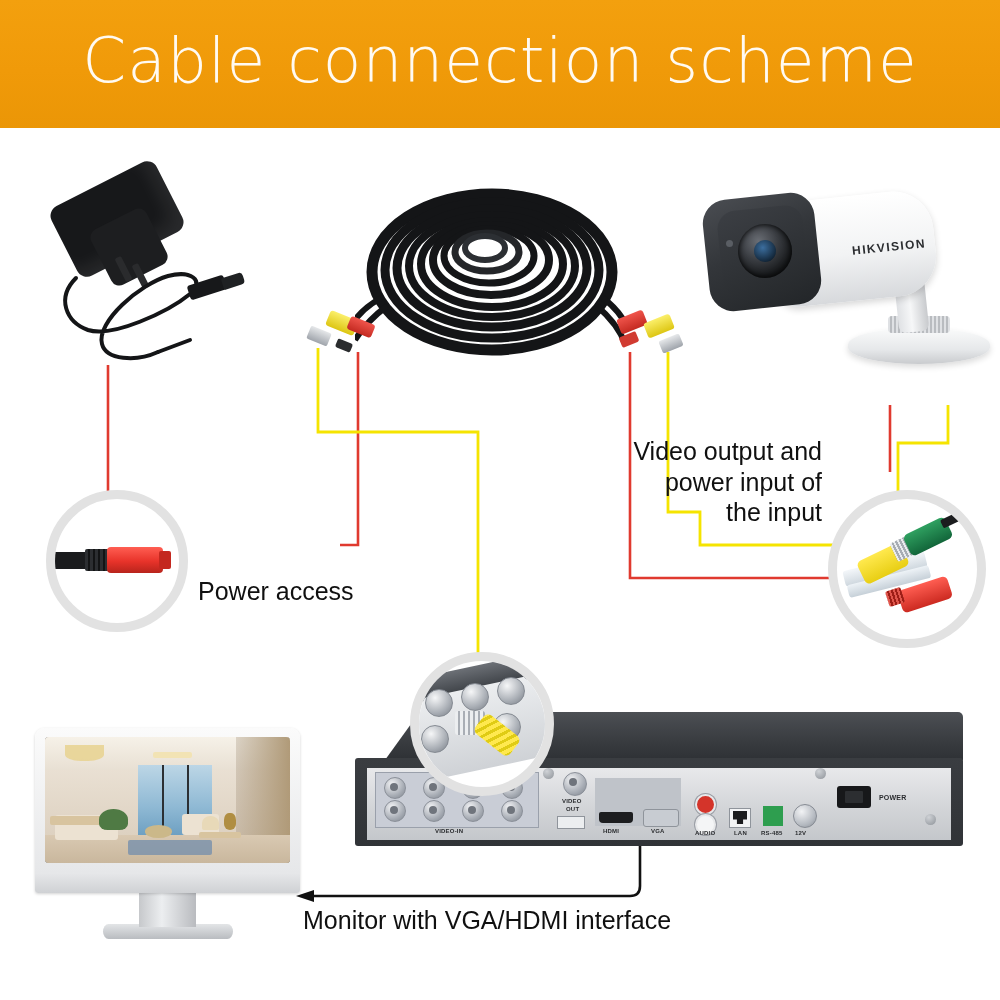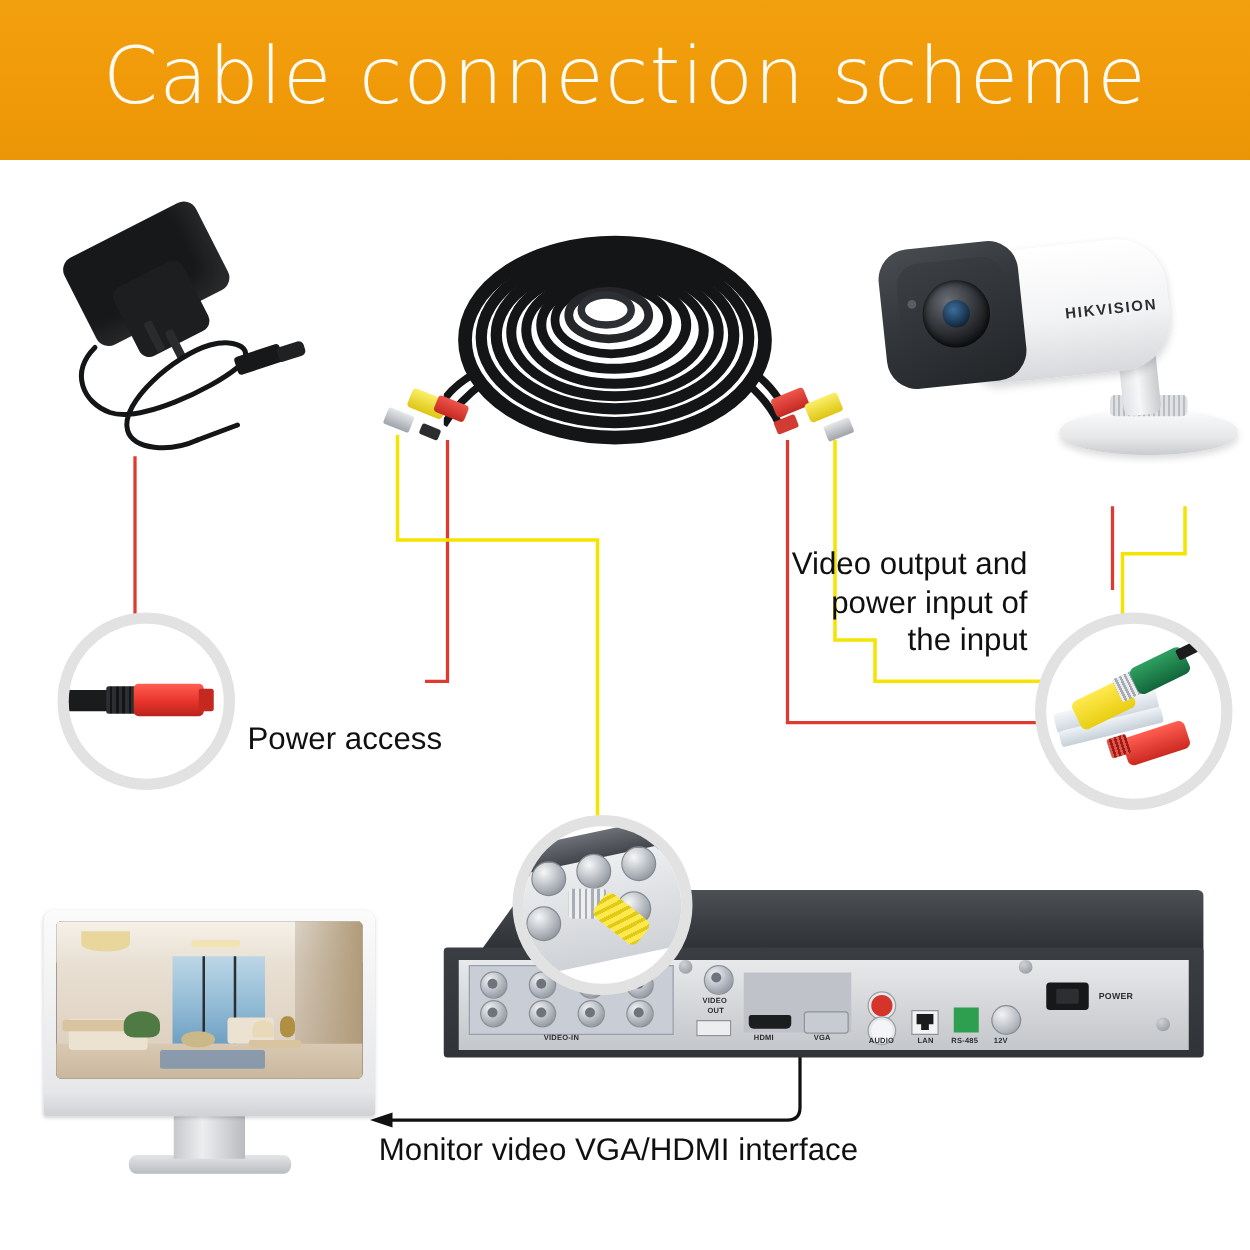--- a/index.html
+++ b/index.html
@@ -377,15 +377,15 @@
           <div class="lamp" style="left:64%;bottom:26%;width:7%;height:11%;"></div>
           <div class="lamp" style="left:73%;bottom:26%;width:5%;height:14%;background:#b08e42;border-radius:40% 40% 6px 6px;"></div>
           <div class="plant" style="left:22%;bottom:26%;width:12%;height:17%;"></div>
           <div class="lamp" style="left:8%;top:6%;width:16%;height:13%;background:#e8d28f;border-radius:0 0 40% 40%;opacity:.85;"></div>
           <div class="lamp" style="left:44%;top:12%;width:16%;height:5%;background:#f2e3b4;border-radius:2px;"></div>
         </div>
       </div>
     </div>
   </div>
 
-  <div class="lbl" style="left:303px;top:905px;">Monitor video VGA/HDMI interface</div>
+  <div class="lbl" style="left:303px;top:905px;">Monitor with VGA/HDMI interface</div>
 
 </div>
 
 </body></html>

